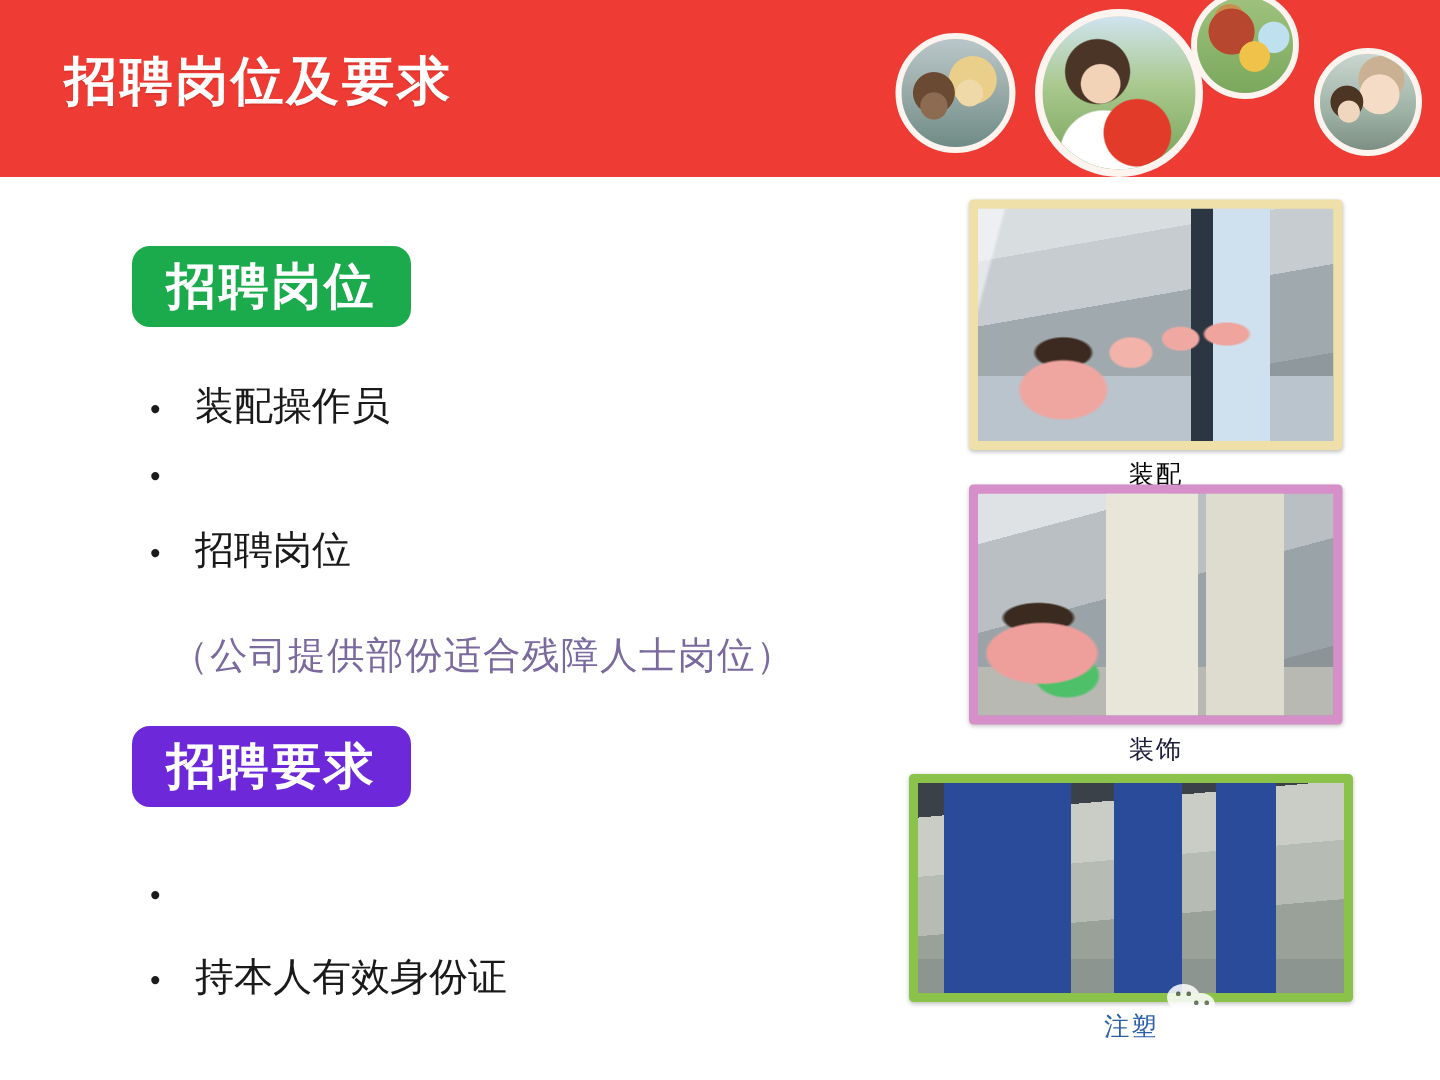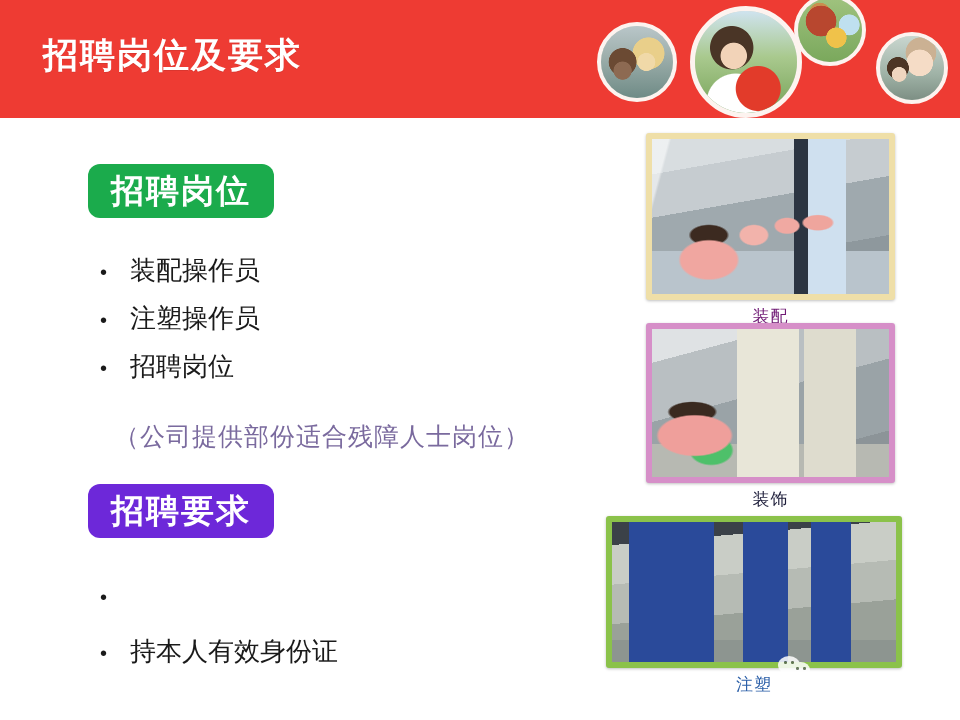--- a/index.html
+++ b/index.html
@@ -167,21 +167,21 @@
     letter-spacing: 1px;
   }
 
   
   #photo-card-assembly { left: 48px; top: 15px; width: 249px; }
   #photo-card-assembly .photo-frame {
     width: 249px; height: 167px;
     border: 6px solid #efdfa8; border-radius: 3px;
     background: #efdfa8;
   }
-  #photo-card-assembly .photo-caption { color: #701a75; }
+  #photo-card-assembly .photo-caption { color: #000000; }
   .img-assembly {
     background:
       linear-gradient(105deg, rgba(255,255,255,0.55) 0 6%, transparent 7%) ,
       radial-gradient(ellipse at 24% 78%, #f0a6a0 0 11%, transparent 12%),
       radial-gradient(ellipse at 24% 62%, #3c2a20 0 7%, transparent 8%),
       radial-gradient(ellipse at 43% 62%, #f2b3ab 0 7%, transparent 8%),
       radial-gradient(ellipse at 57% 56%, #f0a9a2 0 6%, transparent 7%),
       radial-gradient(ellipse at 70% 54%, #efa59d 0 6%, transparent 7%),
       linear-gradient(90deg, transparent 0 60%, #2c3542 60% 66%, transparent 66%),
       linear-gradient(90deg, transparent 0 66%, #cfe0ef 66% 82%, transparent 82%),
@@ -281,21 +281,20 @@
 
   <div class="badge" id="badge-positions">招聘岗位</div>
 
   <ul class="bullet-list" id="positions-list">
     <li class="bullet-item">
       <span class="bullet-dot">•</span>
       <span class="bullet-text">装配操作员</span>
     </li>
     <li class="bullet-item">
       <span class="bullet-dot">•</span>
-      <span class="bullet-text">注塑操作员</span>
     </li>
     <li class="bullet-item">
       <span class="bullet-dot">•</span>
       <span class="bullet-text">招聘岗位</span>
     </li>
   </ul>
 
   <div class="note">（公司提供部份适合残障人士岗位）</div>
 
   <div class="badge" id="badge-requirements">招聘要求</div>

